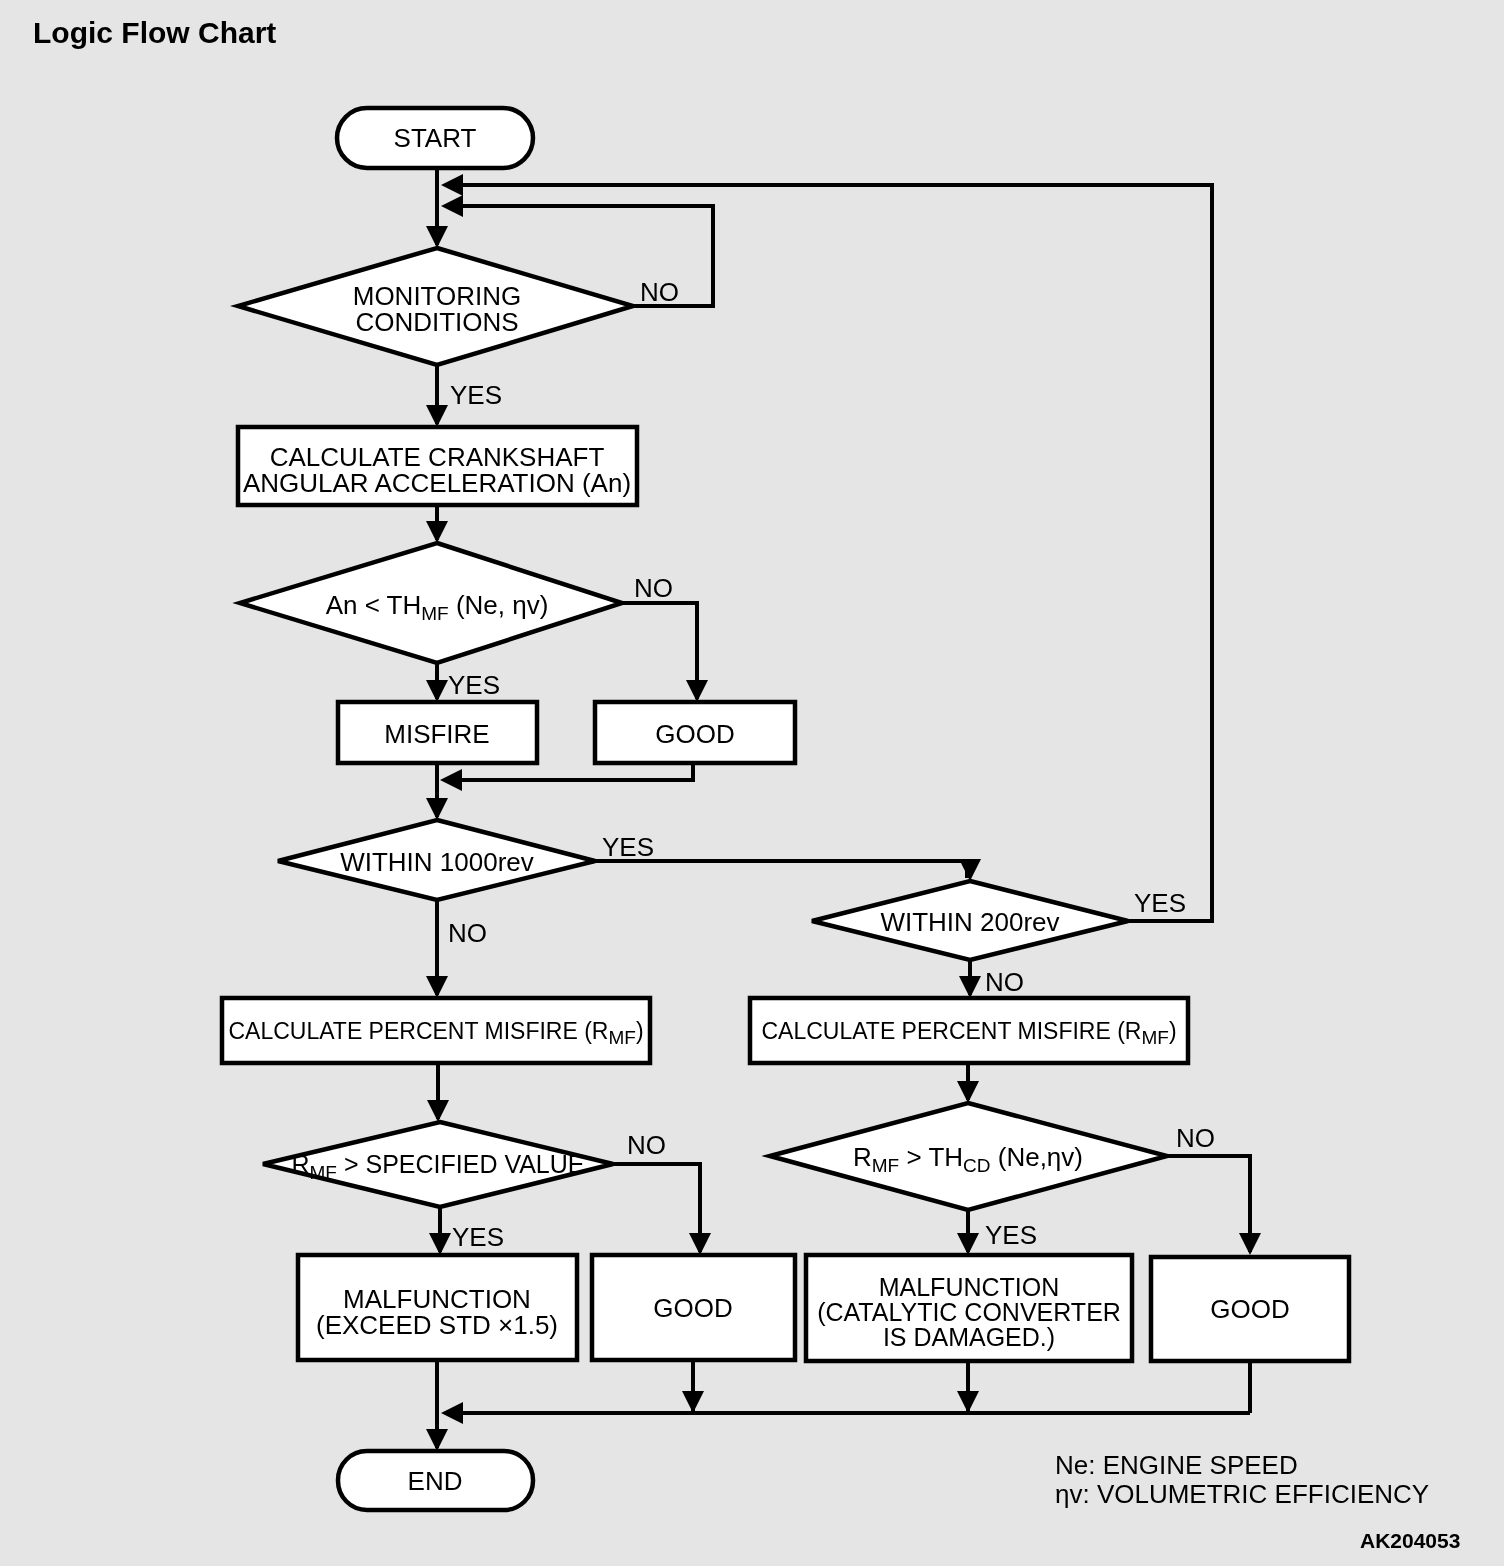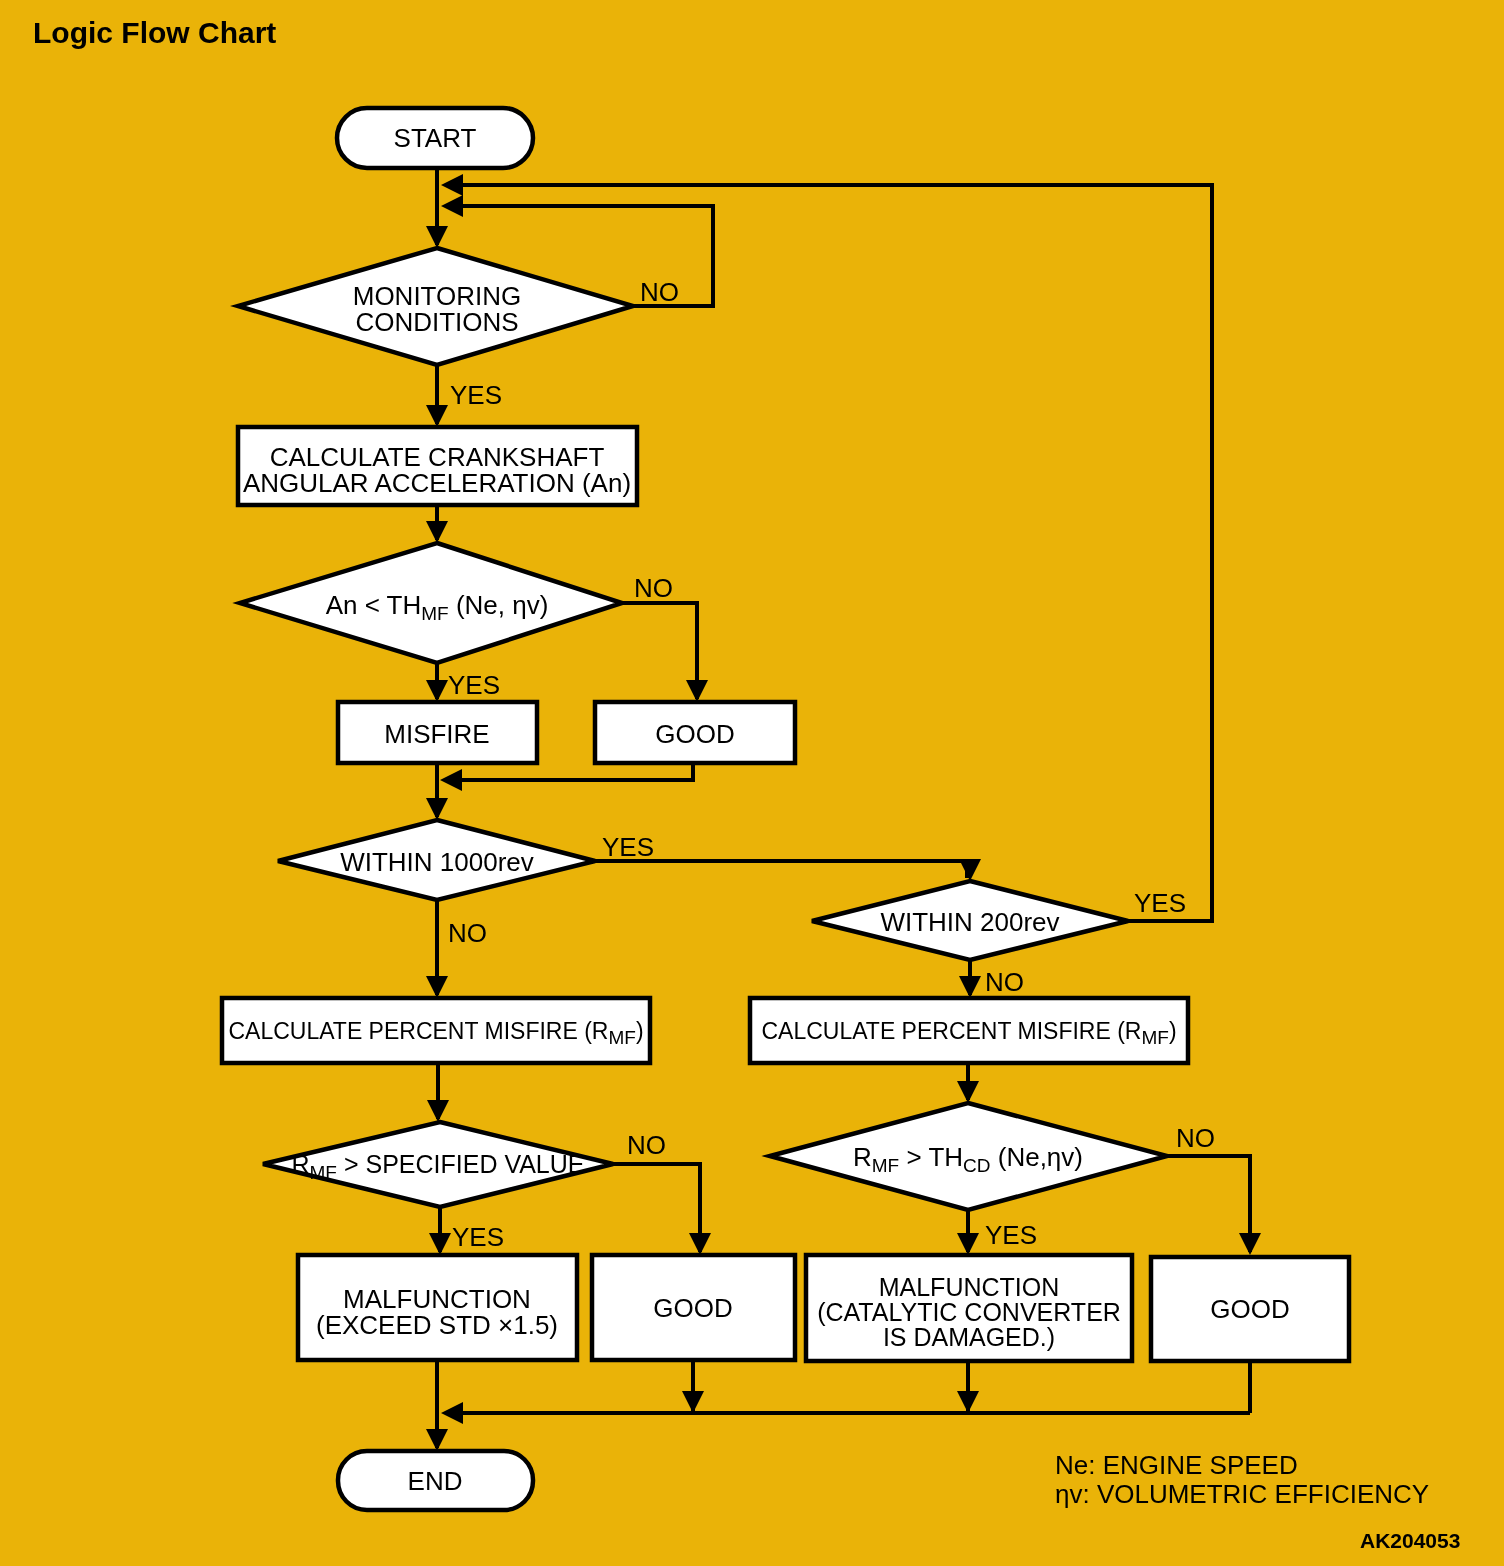--- a/index.html
+++ b/index.html
@@ -1,16 +1,16 @@
 <!DOCTYPE html>
 <html><head>
 <meta charset="utf-8">
 <style>
   html,body{margin:0;padding:0;background:#ffffff;}
-  .page{width:1504px;height:1566px;background:#eab308;position:relative;}
+  .page{width:1504px;height:1566px;background:#e5e5e5;position:relative;}
   svg{display:block;}
   text, tspan{font-family:"Liberation Sans", sans-serif;fill:#000;}
   .t26{font-size:26px;}
   .t25{font-size:25px;}
   .t23{font-size:23px;}
   .sub{font-size:19px;}
   .title{font-size:30px;font-weight:bold;}
   .code{font-size:21px;font-weight:bold;}
   .shape{fill:#ffffff;stroke:#000000;stroke-width:4.5;}
   .conn{fill:none;stroke:#000000;stroke-width:4;}

